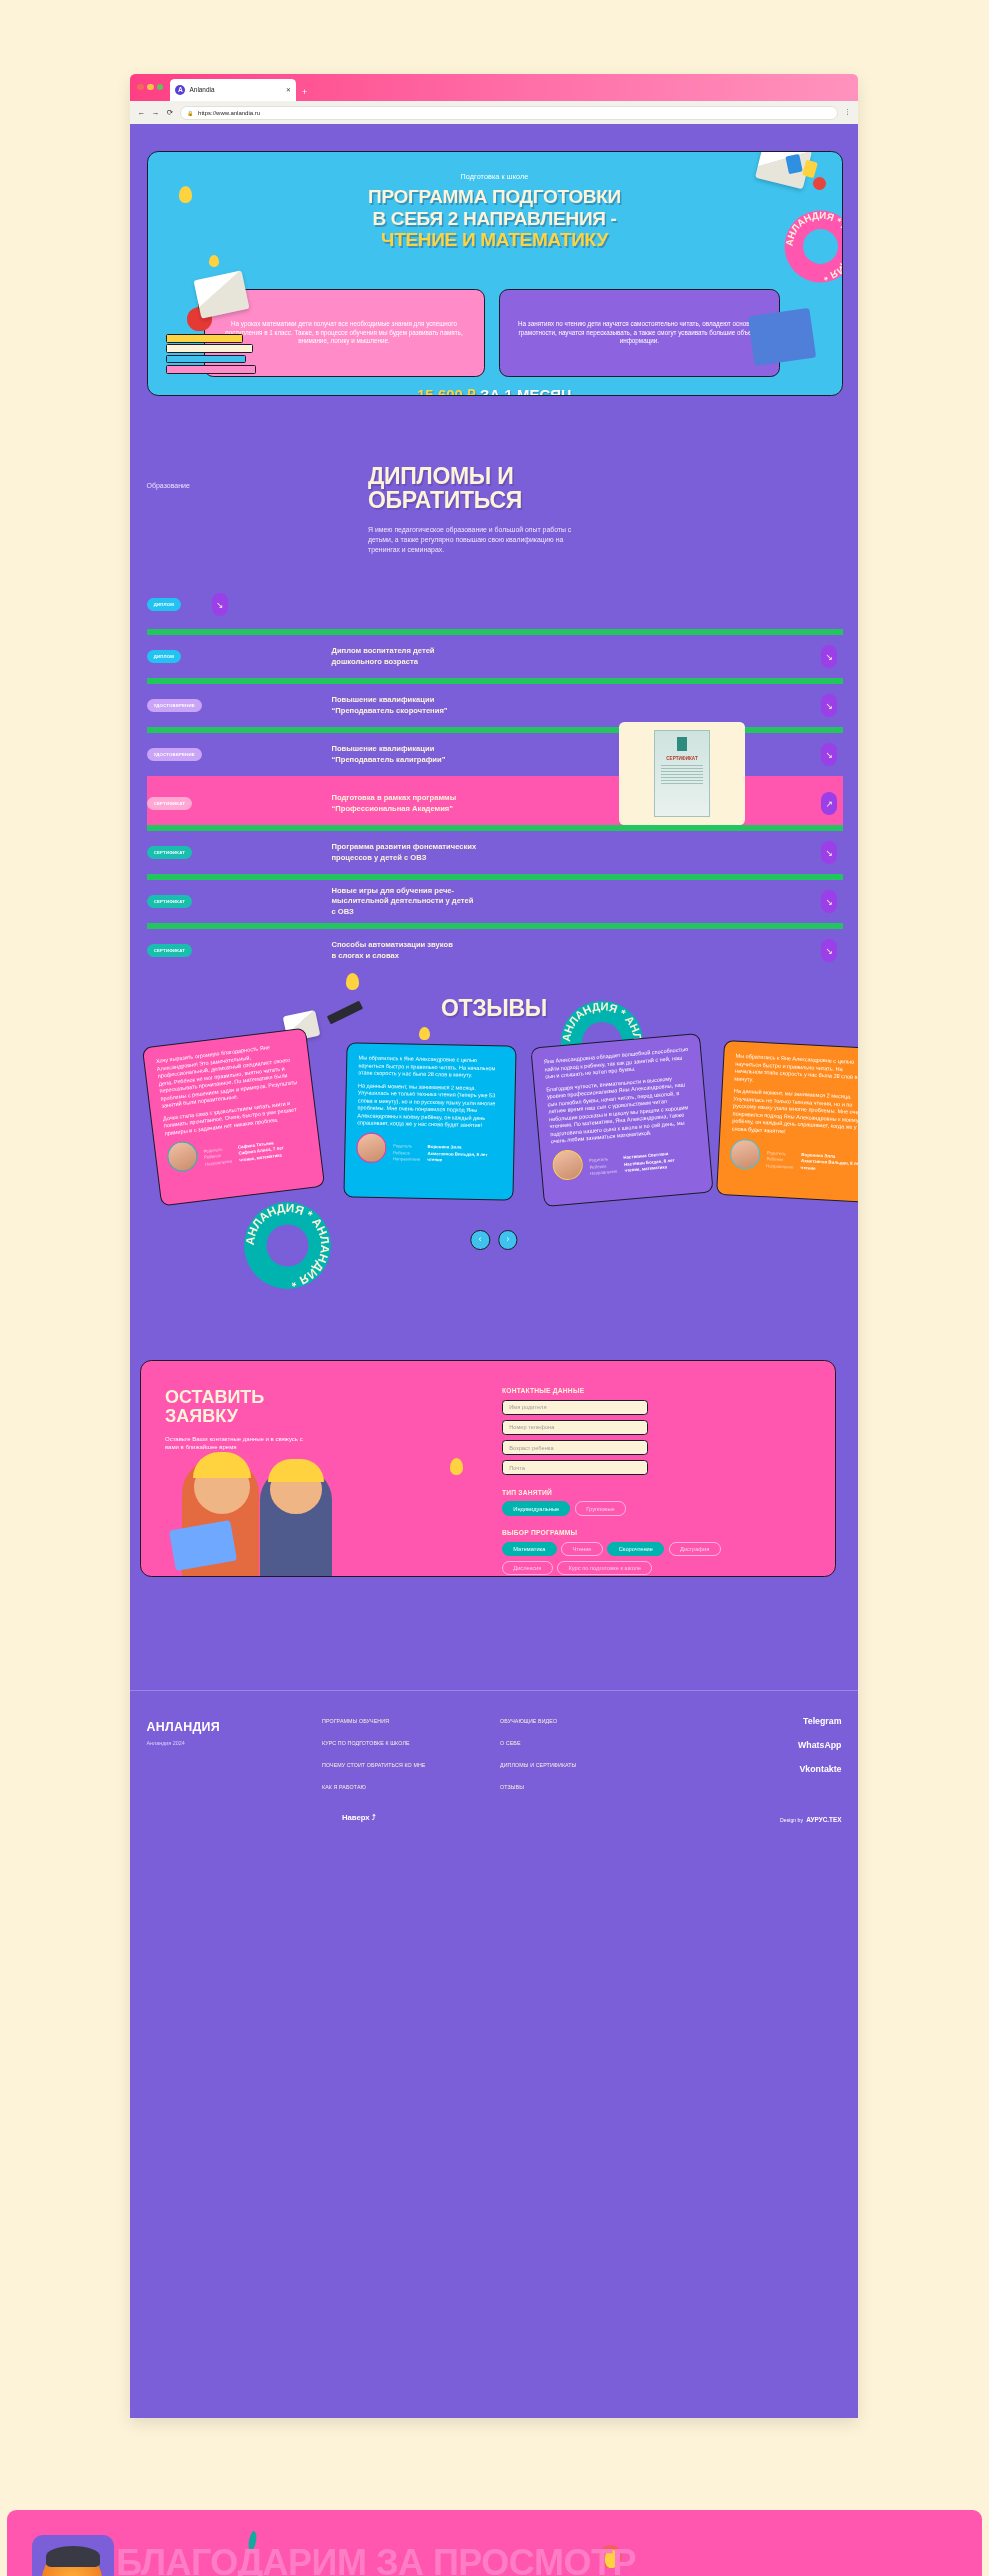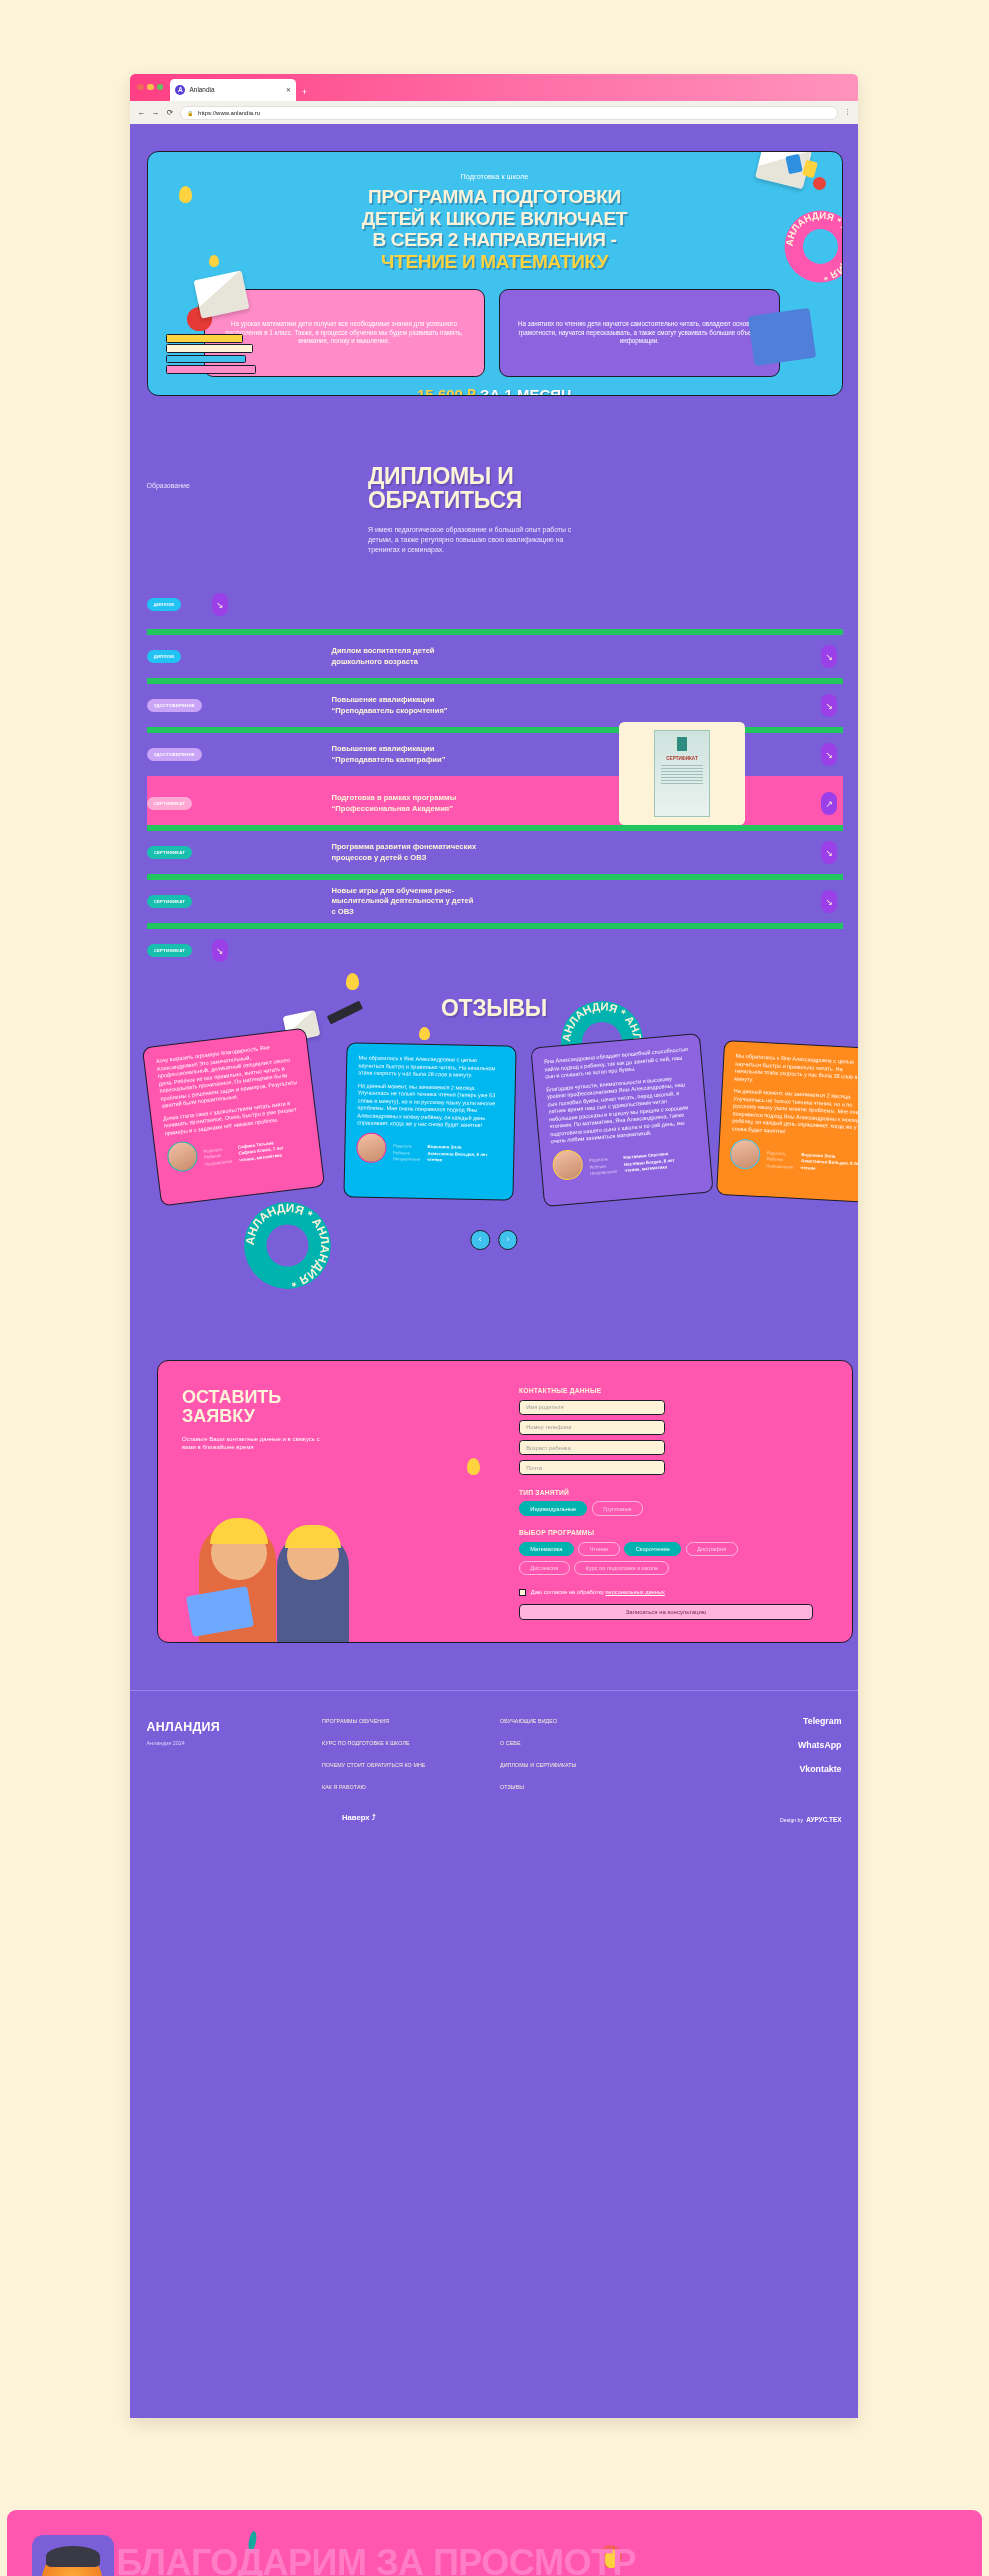--- a/index.html
+++ b/index.html
@@ -113,21 +113,21 @@
   .rfields .val { font-weight: 700; }
   .r-left { left: 20.6px; top: 96px; width: 165px; height: 160px; background: #ff56b0; transform: rotate(-7deg); }
   .r-mid { left: 215px; top: 103px; width: 170px; height: 155px; background: #00b7ef; transform: rotate(1.2deg); }
   .r-mid2 { left: 407px; top: 99px; width: 170px; height: 160px; background: #8e63e0; transform: rotate(-5deg); }
   .r-right { left: 590px; top: 103px; width: 160px; height: 155px; background: #ff8a1e; transform: rotate(3deg); }
   .nav-arrows { position: absolute; left: 50%; transform: translateX(-50%); top: 289px; display: flex; gap: 8.2px; }
   .nav-btn { width: 19.6px; height: 19.6px; border-radius: 50%; background: #3fc3ee; border: 1px solid #1b1b2a;
              display: flex; align-items: center; justify-content: center; color: #fff; font-size: 8.2px; cursor: pointer; }
 
   
-  .sec-form { position: absolute; left: 27px; top: 1236px; width: 696px; height: 283px;
+  .sec-form { position: absolute; left: 10px; top: 1236px; width: 696px; height: 217px;
               background: #ff56b0; border: 1px solid #1b1b2a; border-radius: 11.3px; overflow: hidden; }
   .form-h2 { position: absolute; left: 24px; top: 27px; color: #fdf3d8; font-size: 18px; line-height: 19px; font-weight: 900; }
   .form-lead { position: absolute; left: 24px; top: 74px; width: 139px; color: #fff; font-size: 6px; line-height: 8.2px; }
   .form-right { position: absolute; left: 361px; top: 26px; width: 299px; }
   .fg-title { color: #fdf3d8; font-size: 6.7px; font-weight: 800; letter-spacing: 0.2px; margin-bottom: 5.7px; }
   .fields { display: flex; flex-wrap: wrap; gap: 5.2px 7.2px; margin-bottom: 13.4px; }
   .field { width: 146px; height: 15px; background: #fdf3d8; border: 1px solid #1b1b2a; border-radius: 3.6px;
            padding: 0 6.2px; font-size: 5.7px; color: #9c9c9c; display: flex; align-items: center; }
   .pills { display: flex; flex-wrap: wrap; gap: 4.6px; margin-bottom: 13.4px; max-width: 222px; }
   .pill { height: 14.4px; padding: 0 10.3px; border-radius: 7.2px; font-size: 5.7px; display: flex; align-items: center;
@@ -213,21 +213,20 @@
         <div class="blob-y" style="width:10.3px;height:12.4px"></div>
       </div>
       <div class="deco book3d" style="right:34px;top:-7.2px;transform:rotate(14deg)"></div>
       <div class="deco" style="right:40px;top:3.1px;width:14.4px;height:17.5px;background:#2f8fe0;border-radius:2.1px;transform:rotate(-12deg)"></div>
       <div class="deco" style="right:25px;top:9.3px;width:12.4px;height:15.5px;background:#ffd23f;border-radius:2.1px;transform:rotate(16deg)"></div>
       <div class="deco" style="right:15.5px;top:25px;width:13.4px;height:13.4px;background:#e8443c;border-radius:50%"></div>
 
       <div class="hero-kicker">Подготовка к школе</div>
       <div class="hero-h1">
         <div>ПРОГРАММА ПОДГОТОВКИ</div>
-        <div>ДЕТЕЙ К ШКОЛЕ ВКЛЮЧАЕТ</div>
         <div>В СЕБЯ 2 НАПРАВЛЕНИЯ -</div>
         <div class="accent">ЧТЕНИЕ И МАТЕМАТИКУ</div>
       </div>
 
       <div class="hero-cards">
         <div class="hero-card hc-pink">
           <p>На уроках математики дети получат все необходимые знания для успешного поступления в 1 класс. Также, в процессе обучения мы будем развивать память, внимание, логику и мышление.</p>
         </div>
         <div class="hero-card hc-purple">
           <p>На занятиях по чтению дети научатся самостоятельно читать, овладеют основами грамотности, научатся пересказывать, а также смогут усваивать большие объемы информации.</p>
@@ -335,20 +334,24 @@
             <div class="dip-title">
               <div>Новые игры для обучения рече-</div>
               <div>мыслительной деятельности у детей</div>
               <div>с ОВЗ</div>
             </div>
             <div class="dip-arrow">↘</div>
           </div>
           <div class="dip-row">
             <div class="dip-badge">
               <span class="badge b-sert2">СЕРТИФИКАТ</span>
+            </div>
+            <div class="dip-title">
+              <div>Способы автоматизации звуков</div>
+              <div>в слогах и словах</div>
             </div>
             <div class="dip-arrow">↘</div>
           </div>
         </div>
 
       <div class="cert-pop">
         <div class="cert-img">
           <div class="cert-crest"></div>
           <div class="cert-word">СЕРТИФИКАТ</div>
           <div class="cert-lines">

